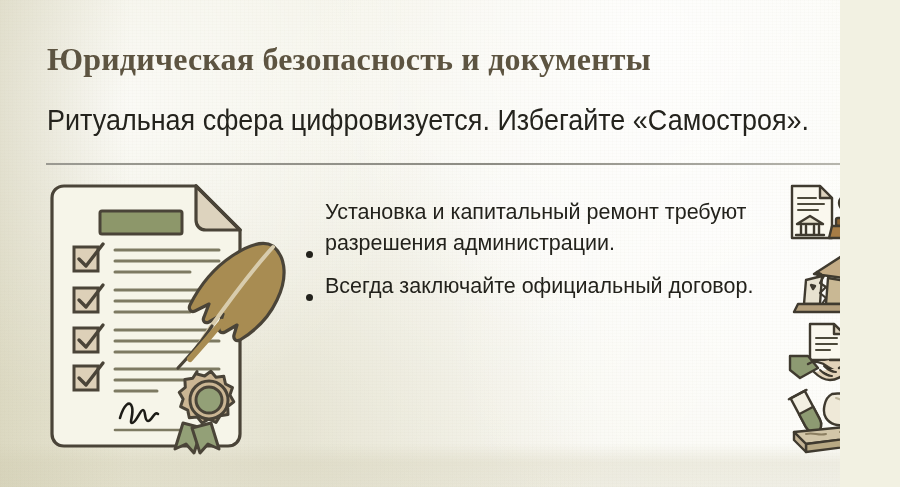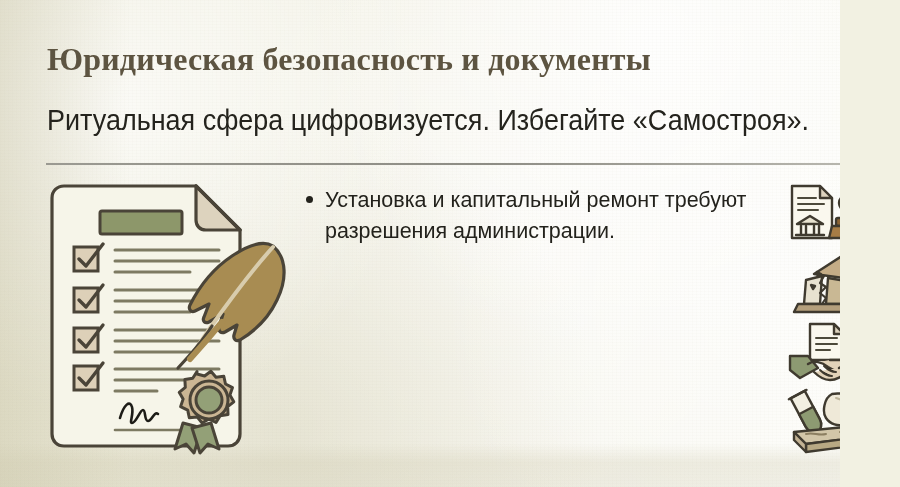--- a/index.html
+++ b/index.html
@@ -93,22 +93,23 @@
 
   
   .bullets {
     position: absolute;
     left: 306px;
     top: 184px;
     width: 470px;
   }
   .bullet-row {
     display: flex;
-    align-items: flex-start;
+    align-items: flex-end;
     margin-bottom: 2px;
+    margin-top: 12px;
   }
   .bullet-dot {
     flex: 0 0 auto;
     width: 7px;
     height: 7px;
     border-radius: 50%;
     background: #23221c;
     margin-top: 12px;
     margin-right: 12px;
   }
@@ -243,20 +244,24 @@
         <path d="M178 146 C168 158 155 173 146 183" fill="none" stroke="#4a4438" stroke-width="3" stroke-linecap="round" opacity="0.0"></path>
       </g>
     </svg>
   </div>
 
   <div class="bullets">
     <div class="bullet-row">
       <div class="bullet-dot"></div>
       <div class="bullet-text">Установка и капитальный ремонт требуют разрешения администрации.</div>
     </div>
+    <div class="bullet-row">
+      <div class="bullet-dot"></div>
+      <div class="bullet-text">Всегда заключайте официальный договор.</div>
+    </div>
   </div>
 
   <div class="icon-col">
 
     <div class="icon-slot i0">
       <svg width="90" height="66" viewBox="0 0 90 66" xmlns="http://www.w3.org/2000/svg">
         <g stroke="#3f3a2f" stroke-width="2.4" stroke-linejoin="round" stroke-linecap="round">
           <path d="M8 6 L36 6 L48 18 L48 58 L8 58 Z" fill="#faf8ee"></path>
           <path d="M36 6 L36 18 L48 18 Z" fill="#ddd3be"></path>
           <g stroke="#4d4a3b" stroke-width="2">

